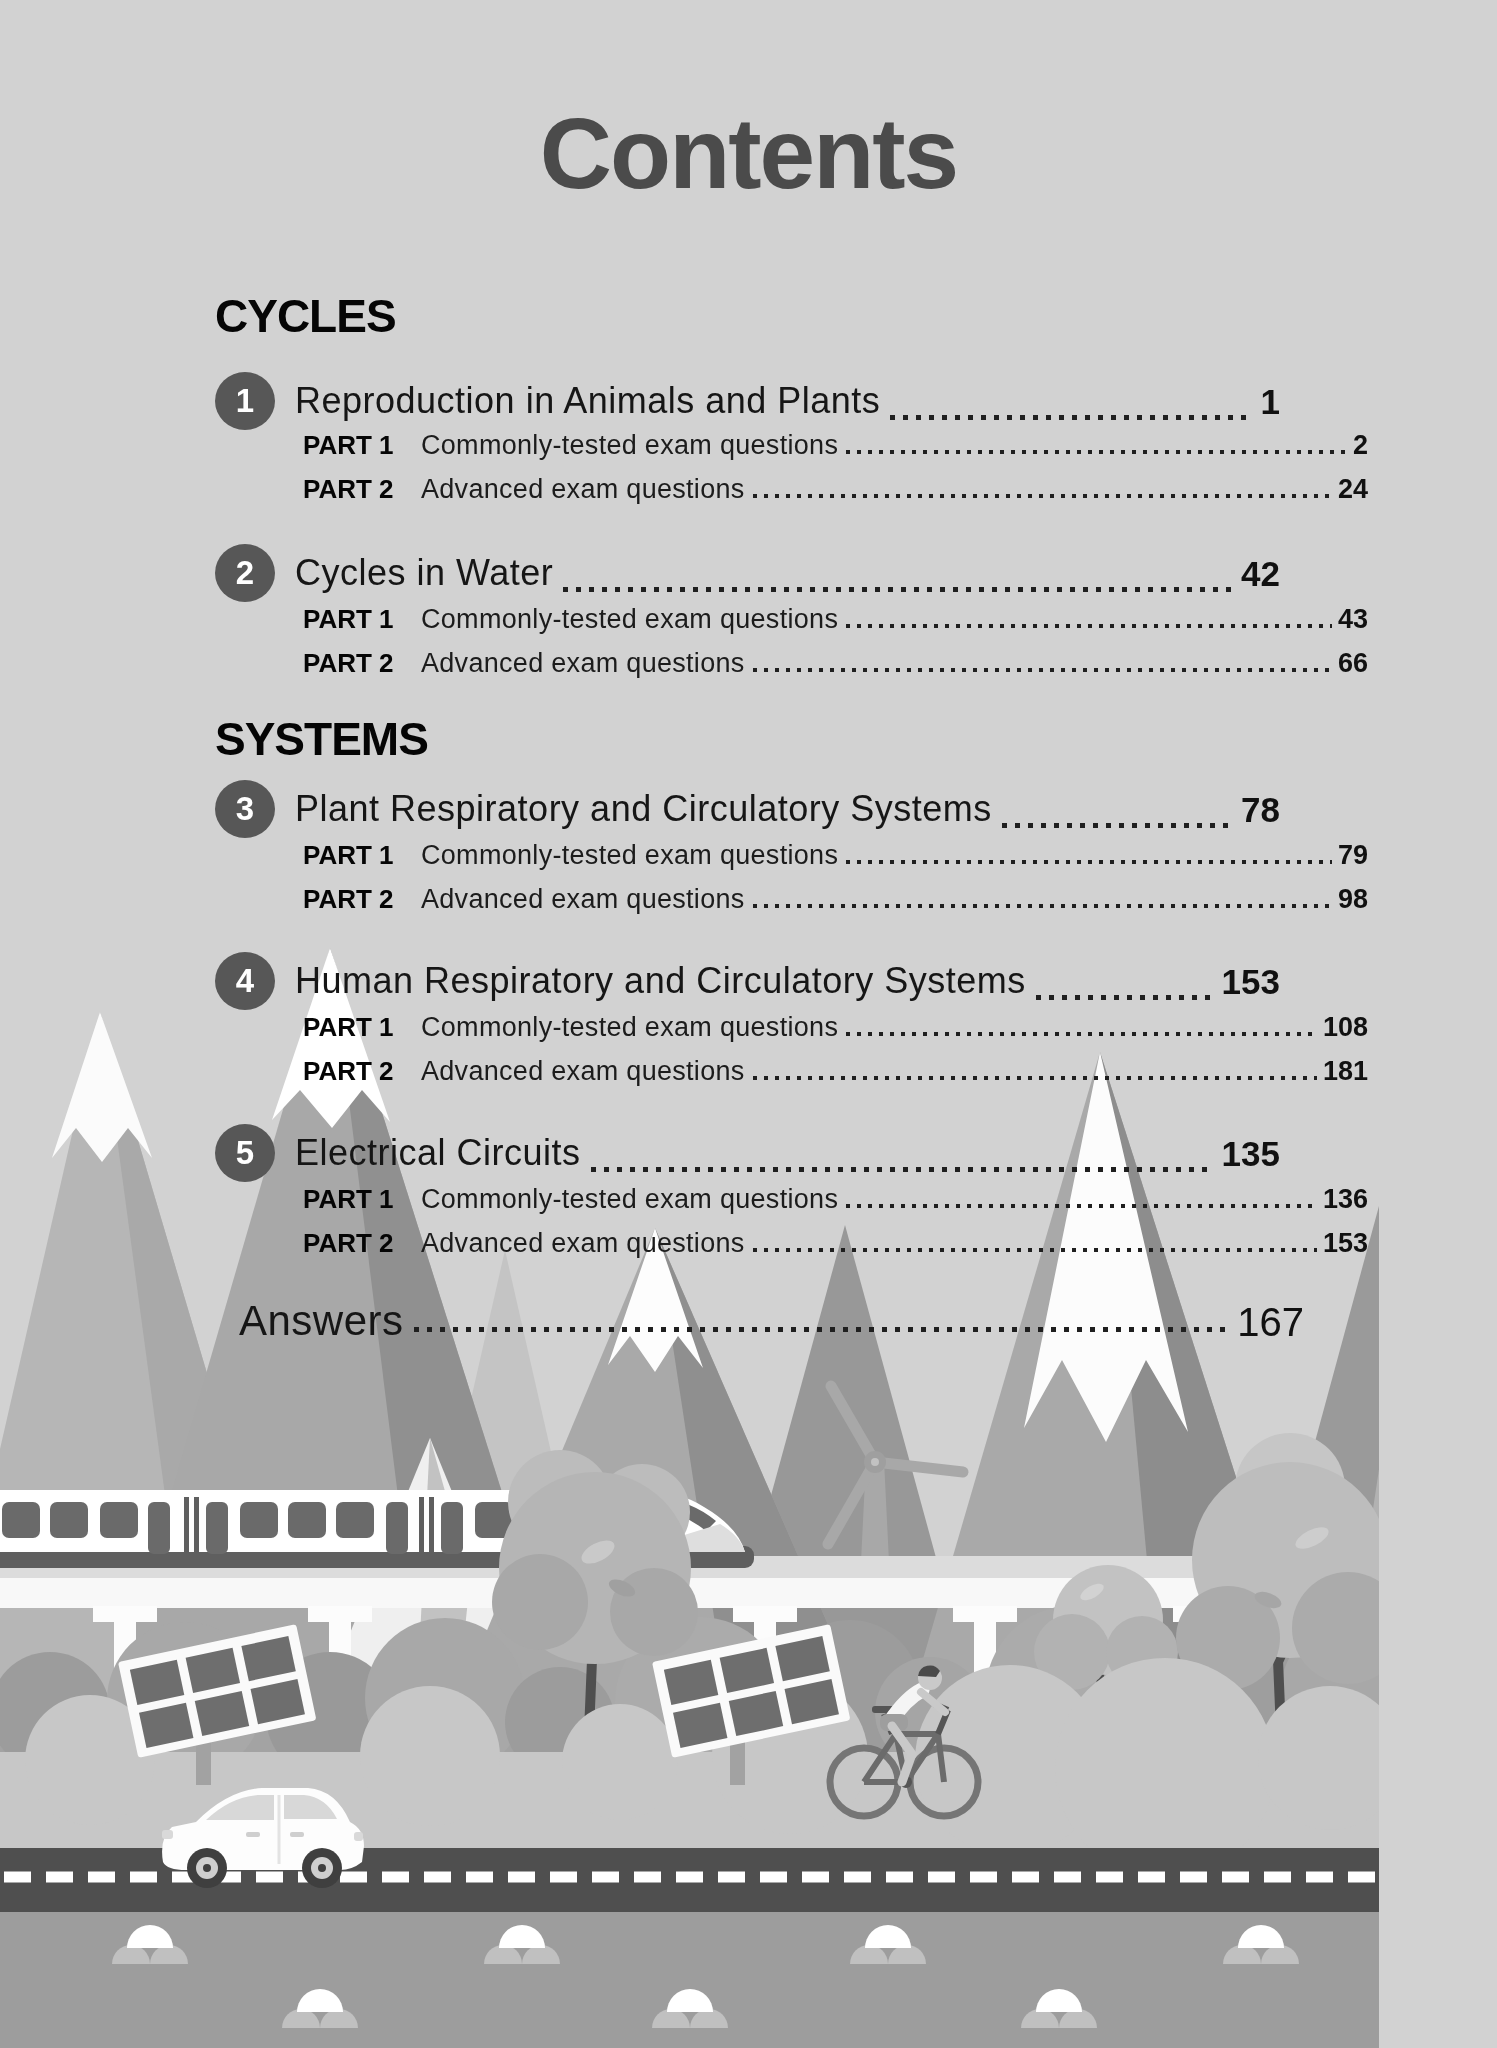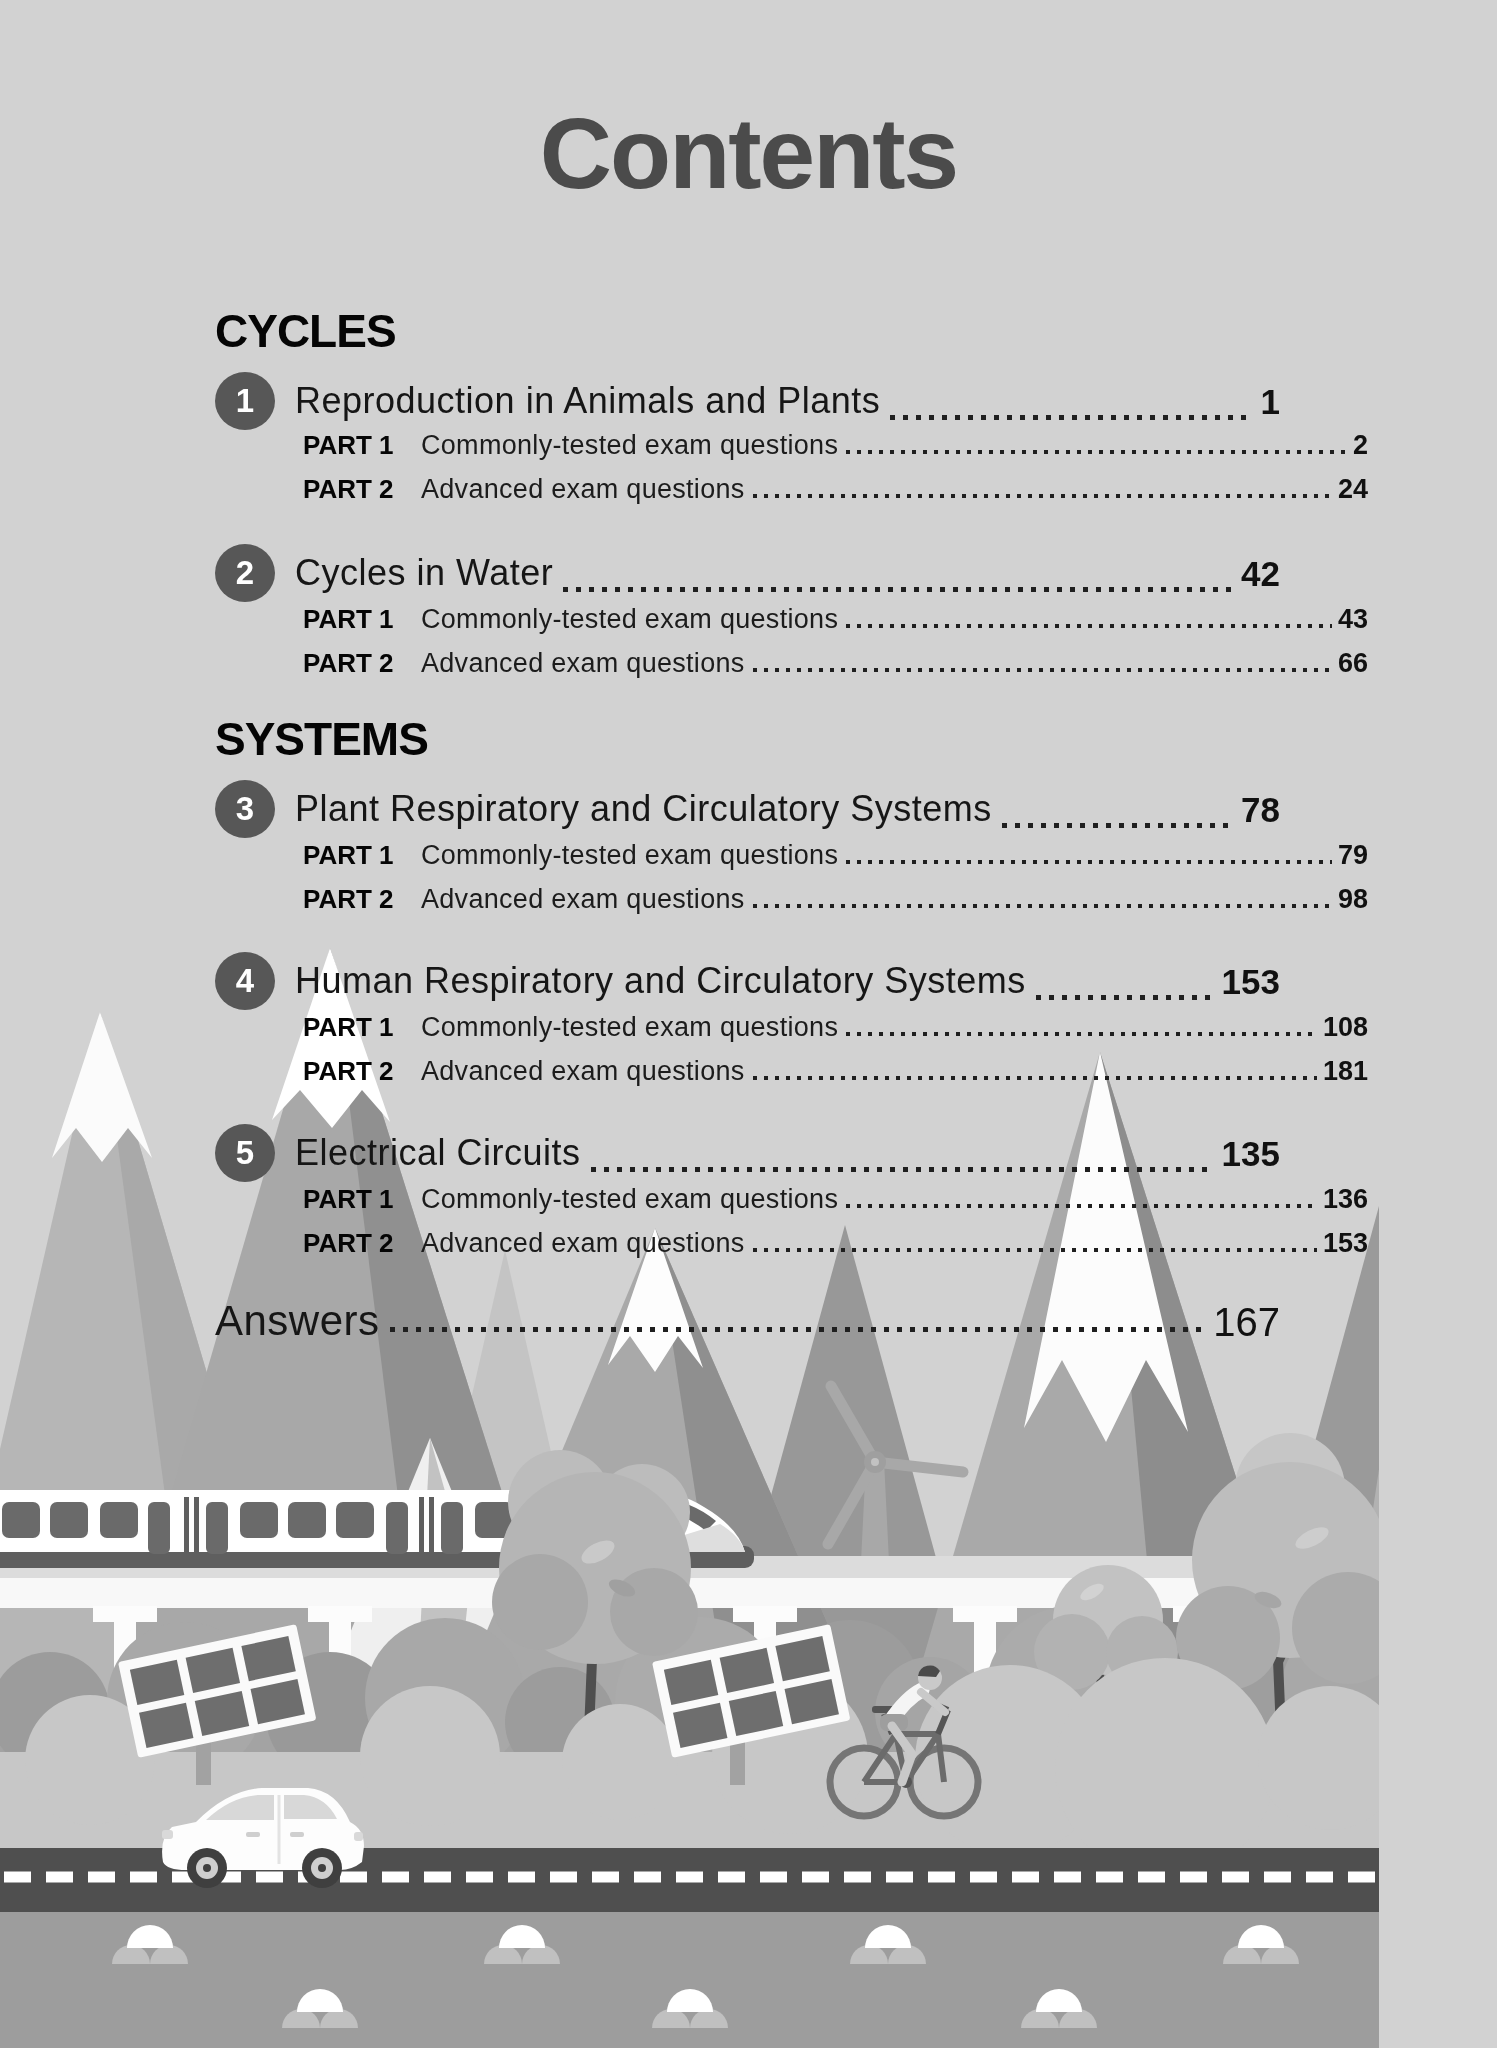--- a/index.html
+++ b/index.html
@@ -27,21 +27,21 @@
   .leader{
     flex:1 1 auto;height:5px;margin:0 8px 10px 10px;align-self:flex-end;
     background:repeating-linear-gradient(90deg,#1f1f1f 0 5px,transparent 5px 13px);
   }
   .part-row{padding-left:88px;align-items:center;}
   .part-row .leader{height:4px;margin:0 6px 7px 8px;
     background:repeating-linear-gradient(90deg,#1f1f1f 0 4px,transparent 4px 11px);}
   .part-label{font-size:26px;font-weight:bold;color:#050505;min-width:112px;line-height:1.15;white-space:nowrap;}
   .part-desc{font-size:27px;color:#1c1c1c;margin-left:6px;line-height:1.15;white-space:nowrap;letter-spacing:.3px;}
   .part-page{font-size:27px;font-weight:bold;color:#111;line-height:1.1;}
-  .answers-row{align-items:flex-end;}
+  .answers-row{align-items:flex-end;margin-left:24px;}
   .answers-label{font-size:42px;color:#161616;line-height:1;letter-spacing:.5px;}
   .answers-page{font-size:40px;font-weight:normal;color:#111;line-height:1;}
 </style>
 </head>
 <body>
 
 <div class="page">
 
   <svg class="scene" viewBox="0 0 1497 2048" aria-hidden="true">
 
@@ -287,21 +287,21 @@
           <path d="M0,46 a19,19 0 0 1 38,0 z" fill="#c0c0c0"></path>
         <path d="M-23,30 a23,23 0 0 1 46,0 z" fill="#ffffff"></path>
       </g>
     </g>
   </svg>
 
   <div class="toc">
 
     <div class="contents-title">Contents</div>
 
-    <div class="row" style="top:304px">
+    <div class="row" style="top:289px">
       <span class="section-heading">CYCLES</span>
     </div>
 
     <div class="row chapter-row" style="top:372px">
       <span class="chapter-badge">1</span>
       <span class="chapter-title">Reproduction in Animals and Plants</span>
       <span class="leader"></span>
       <span class="chapter-page">1</span>
     </div>
     <div class="row part-row" style="top:430px">

